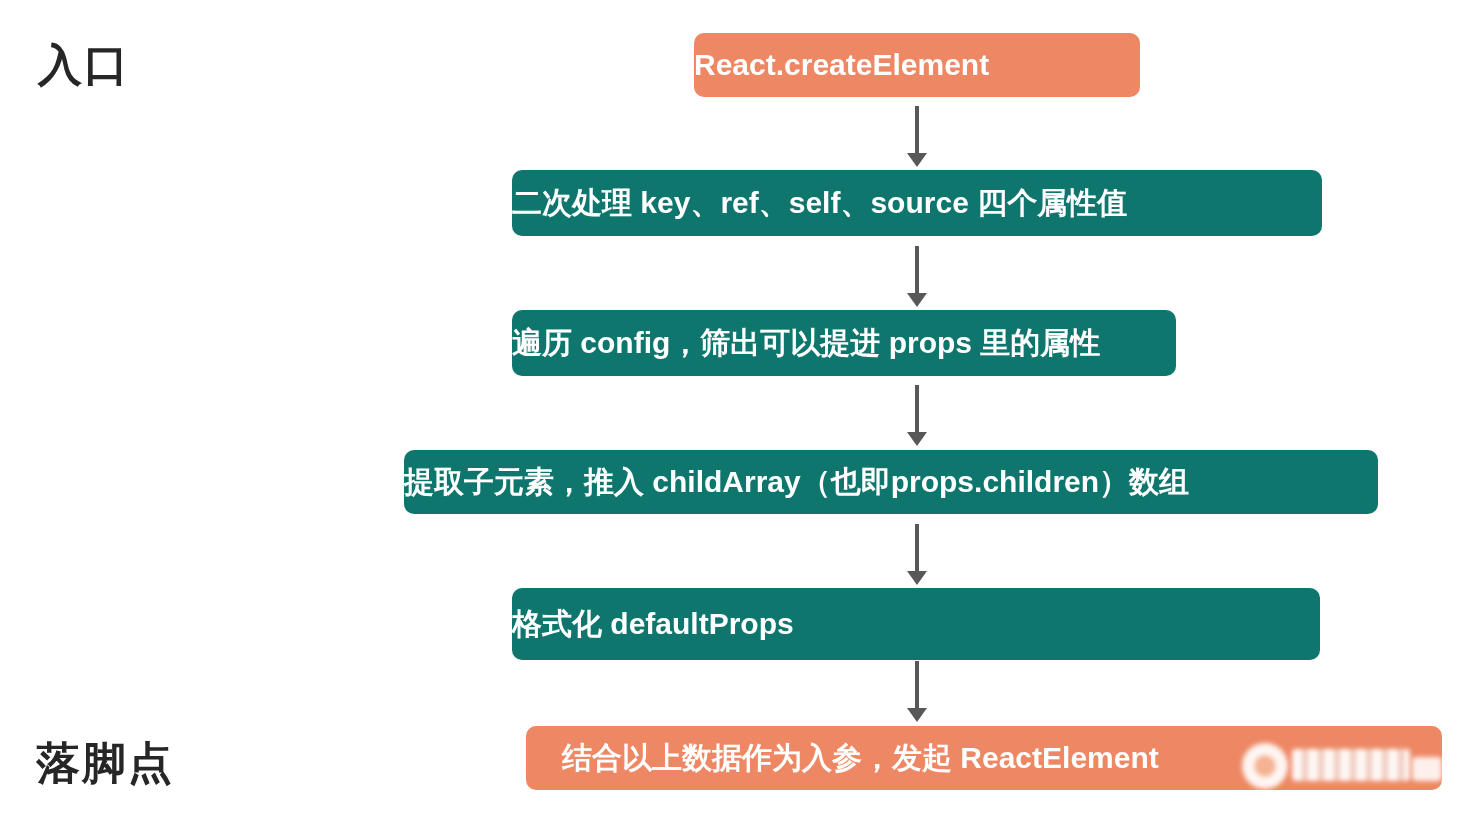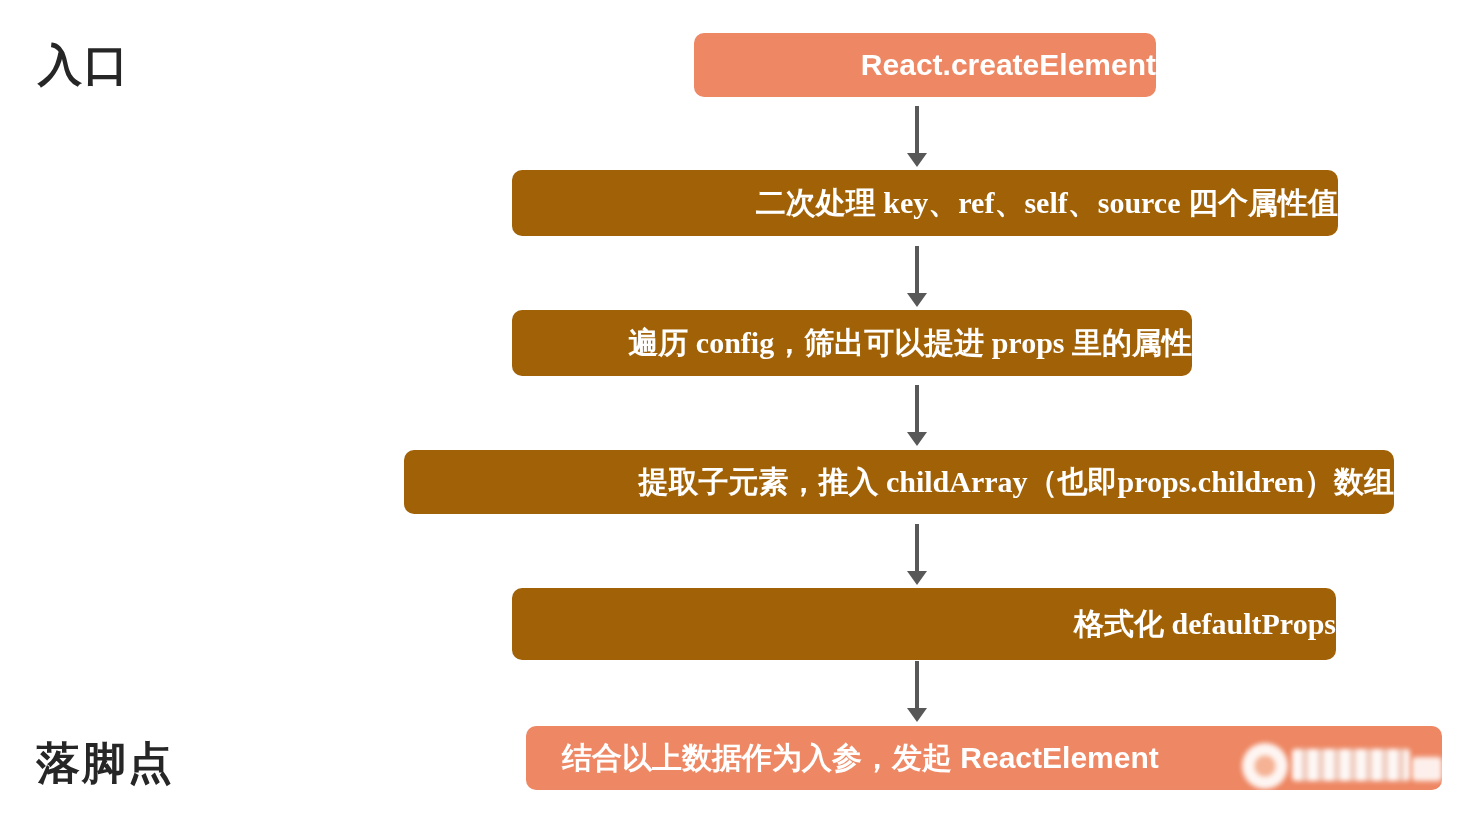--- a/index.html
+++ b/index.html
@@ -25,31 +25,30 @@
     letter-spacing: 2px;
     white-space: nowrap;
   }
   .label-entry   { left: 38px; top: 36px; }
   .label-landing { left: 36px; top: 734px; }
 
   .node {
     position: absolute;
     display: flex;
     align-items: center;
-    justify-content: flex-end;
+    justify-content: flex-start;
     border-radius: 10px;
     color: #ffffff;
     font-size: 30px;
     font-weight: bold;
     white-space: nowrap;
     text-align: center;
-    padding-left: 16px;
   }
   .node-orange { background: #ee8763; }
-  .node-green  { background: #a16207; font-family: Liberation Serif, serif; }
+  .node-green  { background: #0f766e; }
 
   .arrow {
     position: absolute;
     left: 915px;
     width: 4px;
     background: #585858;
   }
   .arrow::after {
     content: "";
     position: absolute;

